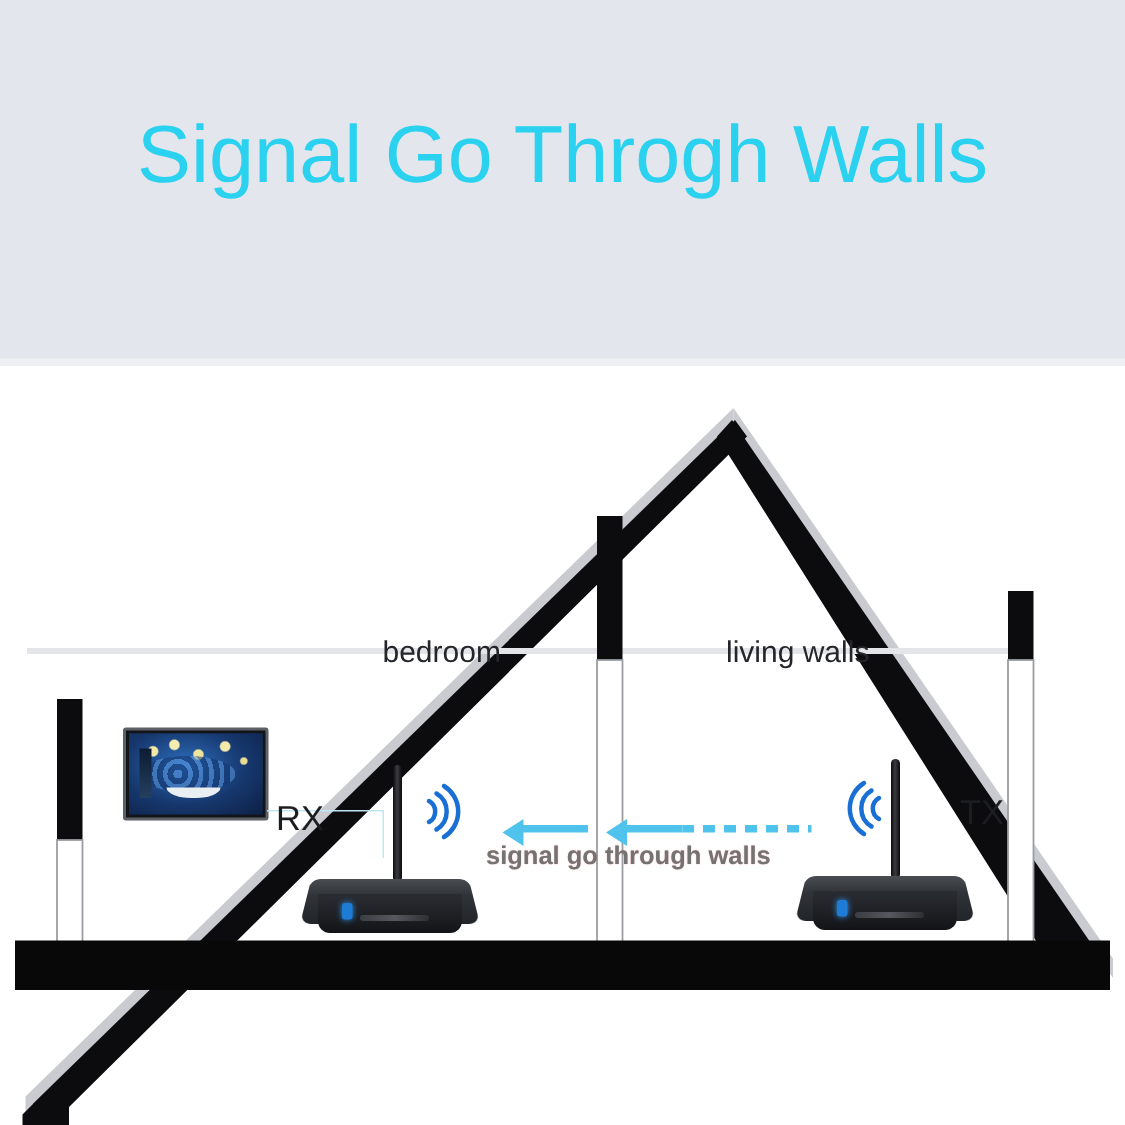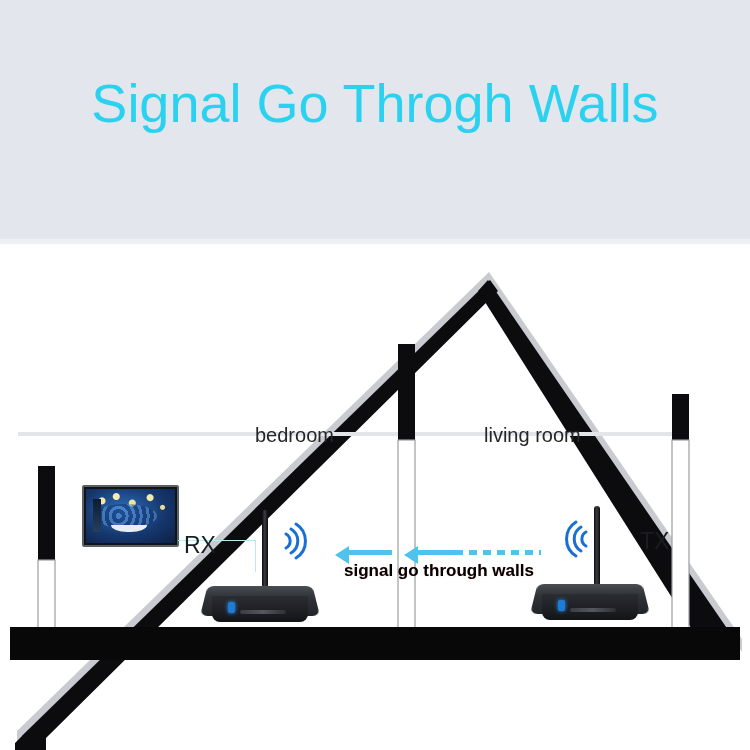--- a/index.html
+++ b/index.html
@@ -69,22 +69,22 @@
        background:#1e7bd6;box-shadow:0 0 4px #2f96f0;}
   .strip{position:absolute;height:4px;border-radius:2px;
        background:linear-gradient(90deg,#3a3d42,#55585e,#2c2f33);}
 
   
   .dev-label{position:absolute;font-size:23px;color:#1b1d21;font-weight:400;}
   #label-rx{left:184px;top:288px;}
   #label-tx{left:640px;top:284px;}
 
   
-  #sig-text{position:absolute;left:344px;top:317px;font-size:17px;
-      color:#000000;font-weight:700;white-space:nowrap;
+  #sig-text{position:absolute;left:324px;top:317px;font-size:17px;
+      color:#737373;font-weight:700;white-space:nowrap;
       text-shadow:0 0 1px rgba(224,53,63,.4);}
   .arrow-line{position:absolute;height:5px;background:#4fc3ec;}
   .arrow-head{position:absolute;width:0;height:0;
       border-top:9px solid transparent;border-bottom:9px solid transparent;
       border-right:14px solid #4fc3ec;}
   #dots{position:absolute;left:455px;top:306px;width:86px;height:5px;
       background:repeating-linear-gradient(90deg,#4fc3ec 0 8px,
                  rgba(255,255,255,0) 8px 14px);}
 </style>
 </head>
@@ -130,21 +130,21 @@
       </g>
 
       <g fill="none" stroke="#1a6fd4" stroke-linecap="round">
         <path d="M 586 538 A 8 8 0 0 0 586 552" transform="translate(0,-250)" stroke-width="3"></path>
         <path d="M 581 533 A 14 14 0 0 0 581 557" transform="translate(0,-250)" stroke-width="3"></path>
         <path d="M 576 528 A 20 20 0 0 0 576 562" transform="translate(0,-250)" stroke-width="3"></path>
       </g>
     </svg>
 
     <div class="room-label" id="label-bedroom">bedroom</div>
-    <div class="room-label" id="label-living">living room</div>
+    <div class="room-label" id="label-living">living walls</div>
 
     <div id="tv">
       <div id="tv-screen">
         <div id="tv-swirl"></div>
         <div id="tv-tower"></div>
         <div id="tv-boat"></div>
       </div>
     </div>
     <div id="tv-cable"></div>
     <div id="tv-cable-v"></div>

